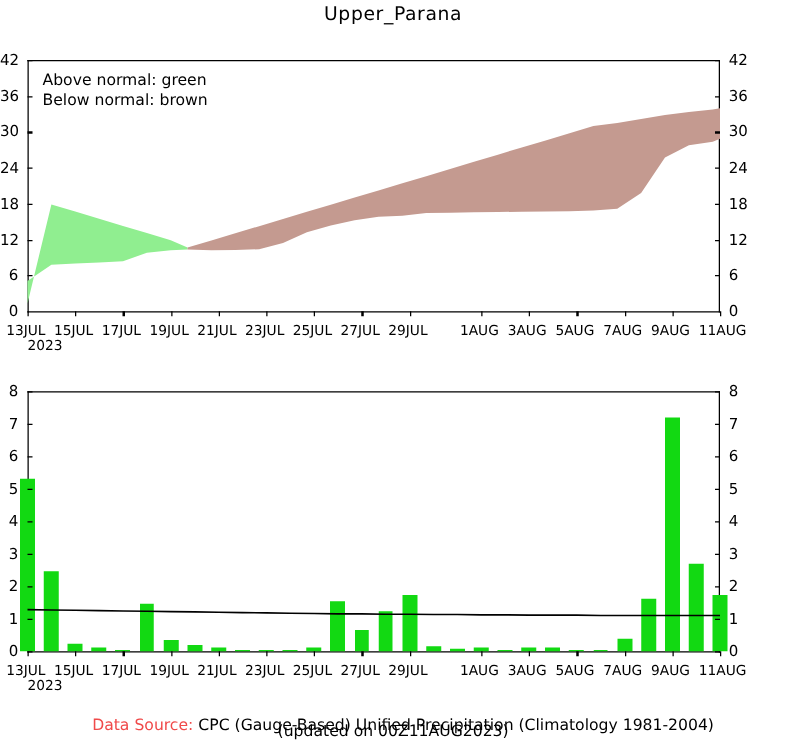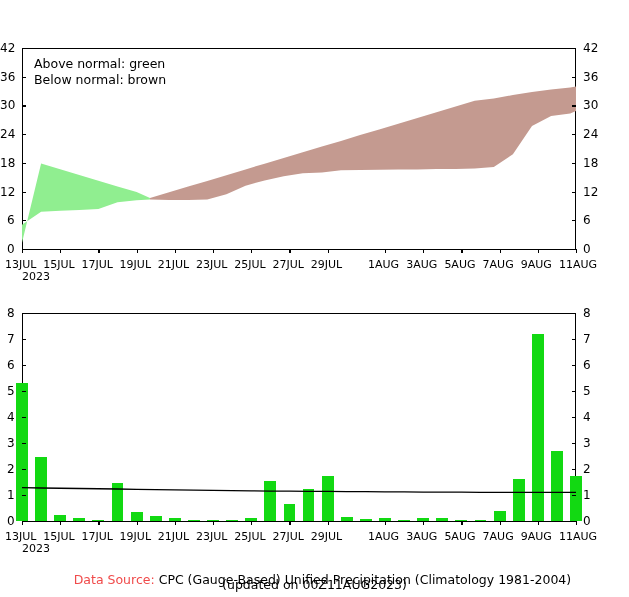--- a/index.html
+++ b/index.html
@@ -32,20 +32,21 @@
   .bar{position:absolute;background:#12d912;}
 
   .footer{position:absolute;width:629px;text-align:center;font-size:12.5px;white-space:pre;}
   .src-label{color:#f04a4a;}
 </style>
 </head>
 <body>
 
 <div id="root">
 
+  <div class="t main-title">Upper_Parana</div>
 
 
   <div class="frame" style="left:22px;top:48px;width:554px;height:202px;"></div>
   <div class="baseline" style="left:22px;top:249px;width:554px;"></div>
 
   <div class="legend-line" style="left:34px;top:72px;">Below normal: brown</div>
   <div class="legend-line" style="left:34px;top:56px;">Above normal: green</div>
 
   <svg width="629" height="597">
 

